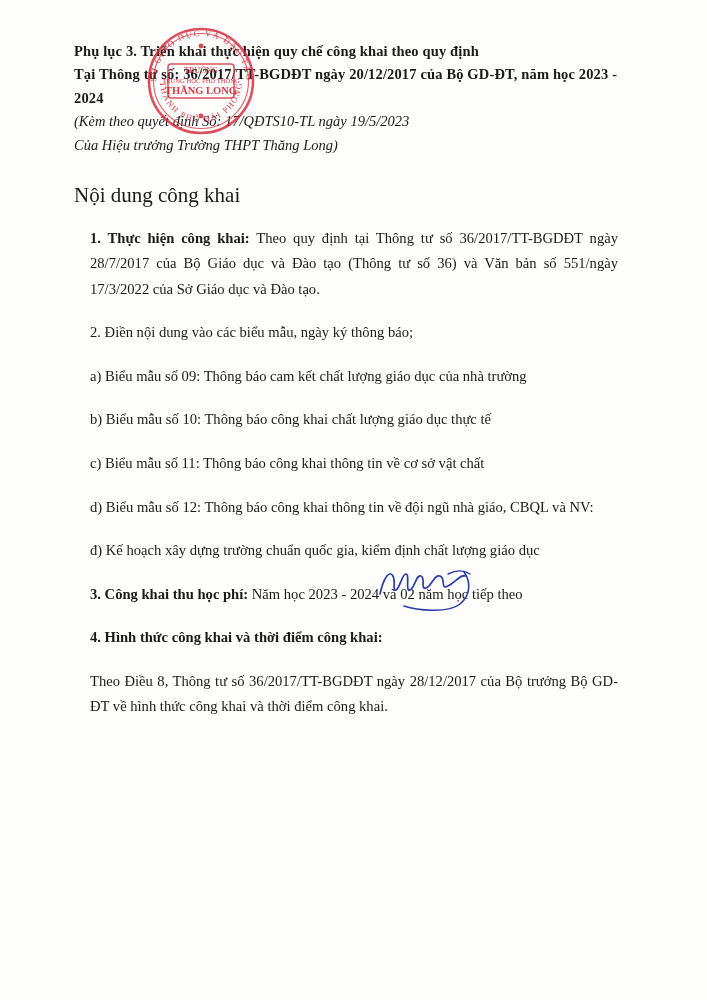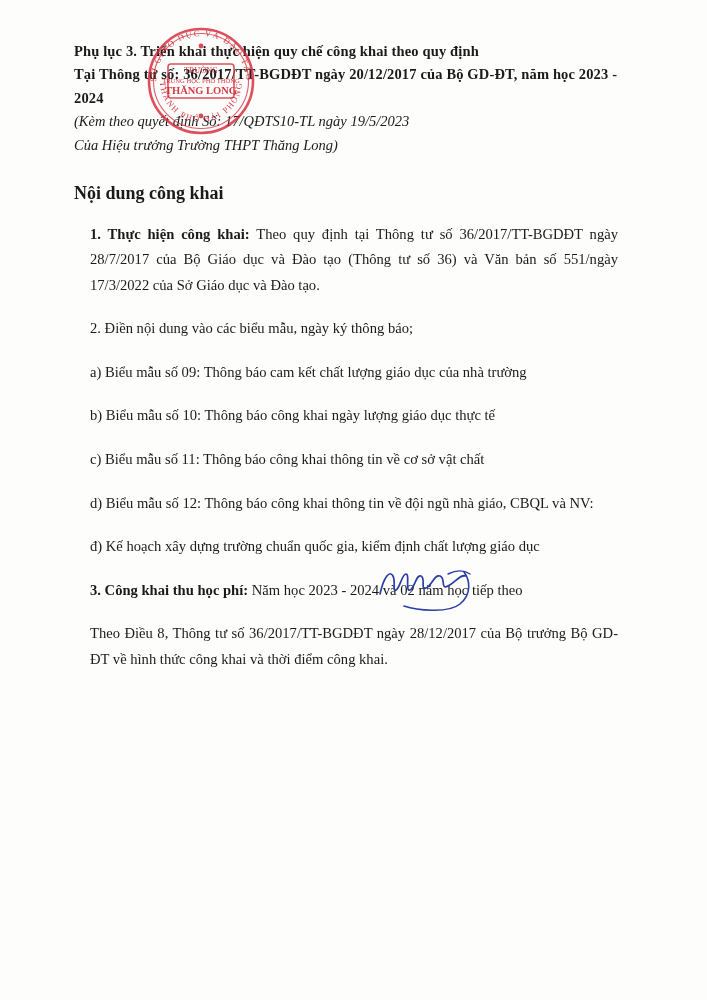--- a/index.html
+++ b/index.html
@@ -36,22 +36,22 @@
     font-size: 14.5px;
     line-height: 1.62;
     letter-spacing: 0.01em;
   }
   .subtitle-line {
     font-style: italic;
     font-size: 14.5px;
     line-height: 1.6;
   }
   .section-heading {
-    font-weight: bold;
-    font-size: 18px;
+    font-weight: normal;
+    font-size: 21px;
     margin-top: 26px;
     margin-bottom: 2px;
   }
   p.para {
     font-size: 14.6px;
     line-height: 1.75;
     margin: 16px;
     text-align: justify;
     text-justify: inter-word;
   }
@@ -101,41 +101,46 @@
 
     <div class="para-block">
       <p class="para"><span>2. Điền nội dung vào các biểu mẫu, ngày ký thông báo;</span></p>
     </div>
 
     <div class="para-block">
       <p class="para"><span>a) Biểu mẫu số 09: Thông báo cam kết chất lượng giáo dục của nhà trường</span></p>
     </div>
 
     <div class="para-block">
-      <p class="para"><span>b) Biểu mẫu số 10: Thông báo công khai ngày lượng giáo dục thực tế</span></p>
+      <p class="para"><span>b) Biểu mẫu số 10: Thông báo công khai chất lượng giáo dục thực tế</span></p>
     </div>
 
     <div class="para-block">
       <p class="para"><span>c) Biểu mẫu số 11: Thông báo công khai thông tin về cơ sở vật chất</span></p>
     </div>
 
     <div class="para-block">
       <p class="para"><span>d) Biểu mẫu số 12: Thông báo công khai thông tin về đội ngũ nhà giáo, CBQL và NV:</span></p>
     </div>
 
     <div class="para-block">
       <p class="para"><span>đ) Kế hoạch xây dựng trường chuẩn quốc gia, kiểm định chất lượng giáo dục</span></p>
     </div>
 
     <div class="para-block">
       <p class="para">
         <span class="b">3. Công khai thu học phí:</span><span> Năm học 2023 - 2024 và 02 năm học tiếp theo</span>
       </p>
     </div>
 
+    <div class="para-block">
+      <p class="para">
+        <span class="b">4. Hình thức công khai và thời điểm công khai:</span>
+      </p>
+    </div>
 
     <div class="para-block">
       <p class="para"><span>Theo Điều 8, Thông tư số 36/2017/TT-BGDĐT ngày 28/12/2017 của Bộ trưởng Bộ GD-ĐT về hình thức công khai  và thời điểm công khai.</span></p>
     </div>
 
   </div>
 
   <div class="stamp">
     <svg width="122" height="122" viewBox="0 0 122 122" xmlns="http://www.w3.org/2000/svg">
       <defs>

